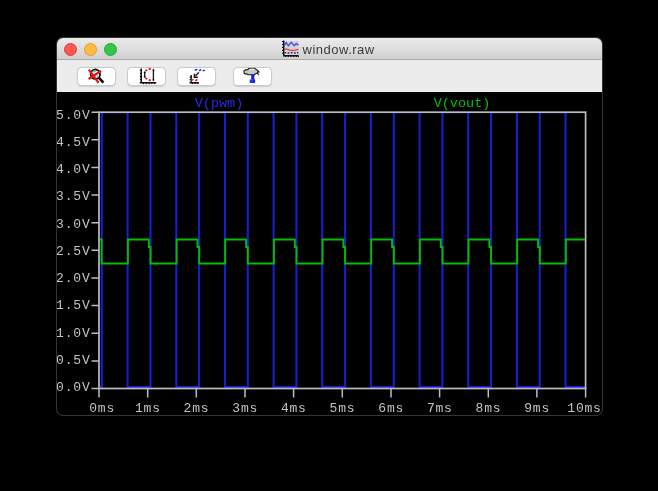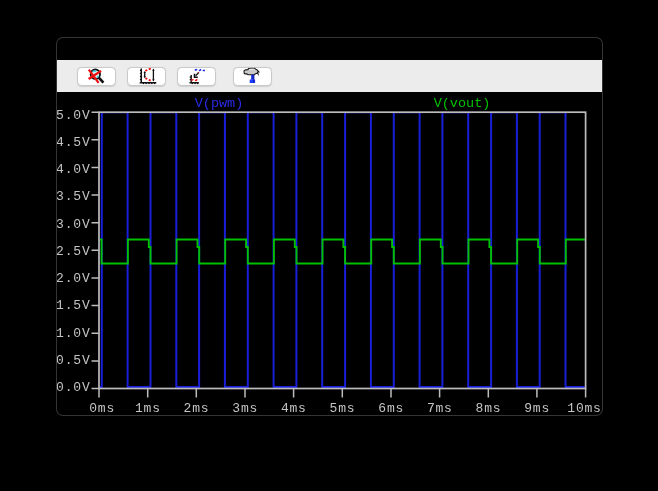--- a/index.html
+++ b/index.html
@@ -14,20 +14,34 @@
 #ttext{position:absolute;left:245.5px;top:4px;font-size:13px;color:#3c3c3c;letter-spacing:0.5px;}
 #toolbar{position:absolute;left:0;top:22px;width:545px;height:32px;background:#ececec;}
 .btn{position:absolute;top:6.5px;width:37px;height:17px;background:#fff;border:1px solid #c9c9c9;border-radius:4.5px;box-shadow:0 0.5px 1px rgba(0,0,0,0.12);}
 .btn svg{position:absolute;left:50%;top:50%;transform:translate(-50%,-50%);}
 #b1{left:20px;}#b2{left:70px;}#b3{left:120px;}#b4{left:175.5px;}
 #plot{position:absolute;left:0;top:54px;width:545px;height:323px;}
 </style>
 </head>
 <body>
 <div id="win">
+  <div id="titlebar">
+    <div class="tl" id="tl-r"></div>
+      <div class="tl" id="tl-y"></div>
+      <div class="tl" id="tl-g"></div>
+    <svg id="ticon" width="17" height="17" viewBox="0 0 17 17">
+      <rect x="1" y="1" width="15.6" height="15" fill="#d4d4d4"></rect>
+      <polyline points="2.2,5.3 4.2,2.6 6.4,5.8 9.3,2.3 12.3,5.7 14.2,3.6 16.4,5.2" fill="none" stroke="#4a55e0" stroke-width="1.5"></polyline>
+      <path d="M2.2,9.3 C4,8.7 6,9.4 8,10.2 C10.5,11 13,10.4 16.4,9.4" fill="none" stroke="#e04848" stroke-width="1.4"></path>
+      <path d="M2.4,12.8 H4.2 M5.6,13.1 H7.4 M8.8,12.7 H10.6 M12,12.9 H13.8 M15,12.7 H16.4" stroke="#2a2a90" stroke-width="1.5"></path>
+      <path d="M1.7,0.5 V16 M1,15.7 H16.5" stroke="#111" stroke-width="1.4" fill="none"></path>
+      <path d="M0,1.6 H1.7 M0,4.5 H1.7 M0,7.4 H1.7 M0,10.3 H1.7 M0,13.2 H1.7 M3.7,15.7 V17 M6.4,15.7 V17 M9.1,15.7 V17 M11.7,15.7 V17 M14.4,15.7 V17 M16.6,15.7 V17" stroke="#111" stroke-width="1.2"></path>
+    </svg>
+    <span id="ttext">window.raw</span>
+  </div>
   <div id="toolbar">
     <div class="btn" id="b1">
         <svg width="19" height="17" viewBox="0 0 19 17">
       <circle cx="7.85" cy="6.7" r="4.7" fill="#dde8e9" stroke="#111" stroke-width="1.8"></circle>
       <path d="M5.4,4 Q7,3.2 8.6,3.8 M9.8,8.6 Q10.6,9.4 9.9,10.3" stroke="#3ddbe8" stroke-width="1.7" fill="none"></path>
       <path d="M11.3,10.2 L15.9,15.2" stroke="#111" stroke-width="2.7"></path>
       <path d="M1.3,2.1 L11.1,15.3 M13.6,3.3 L1.1,11.5" stroke="#ee1111" stroke-width="2.2"></path>
     </svg>
       </div>
     <div class="btn" id="b2">

